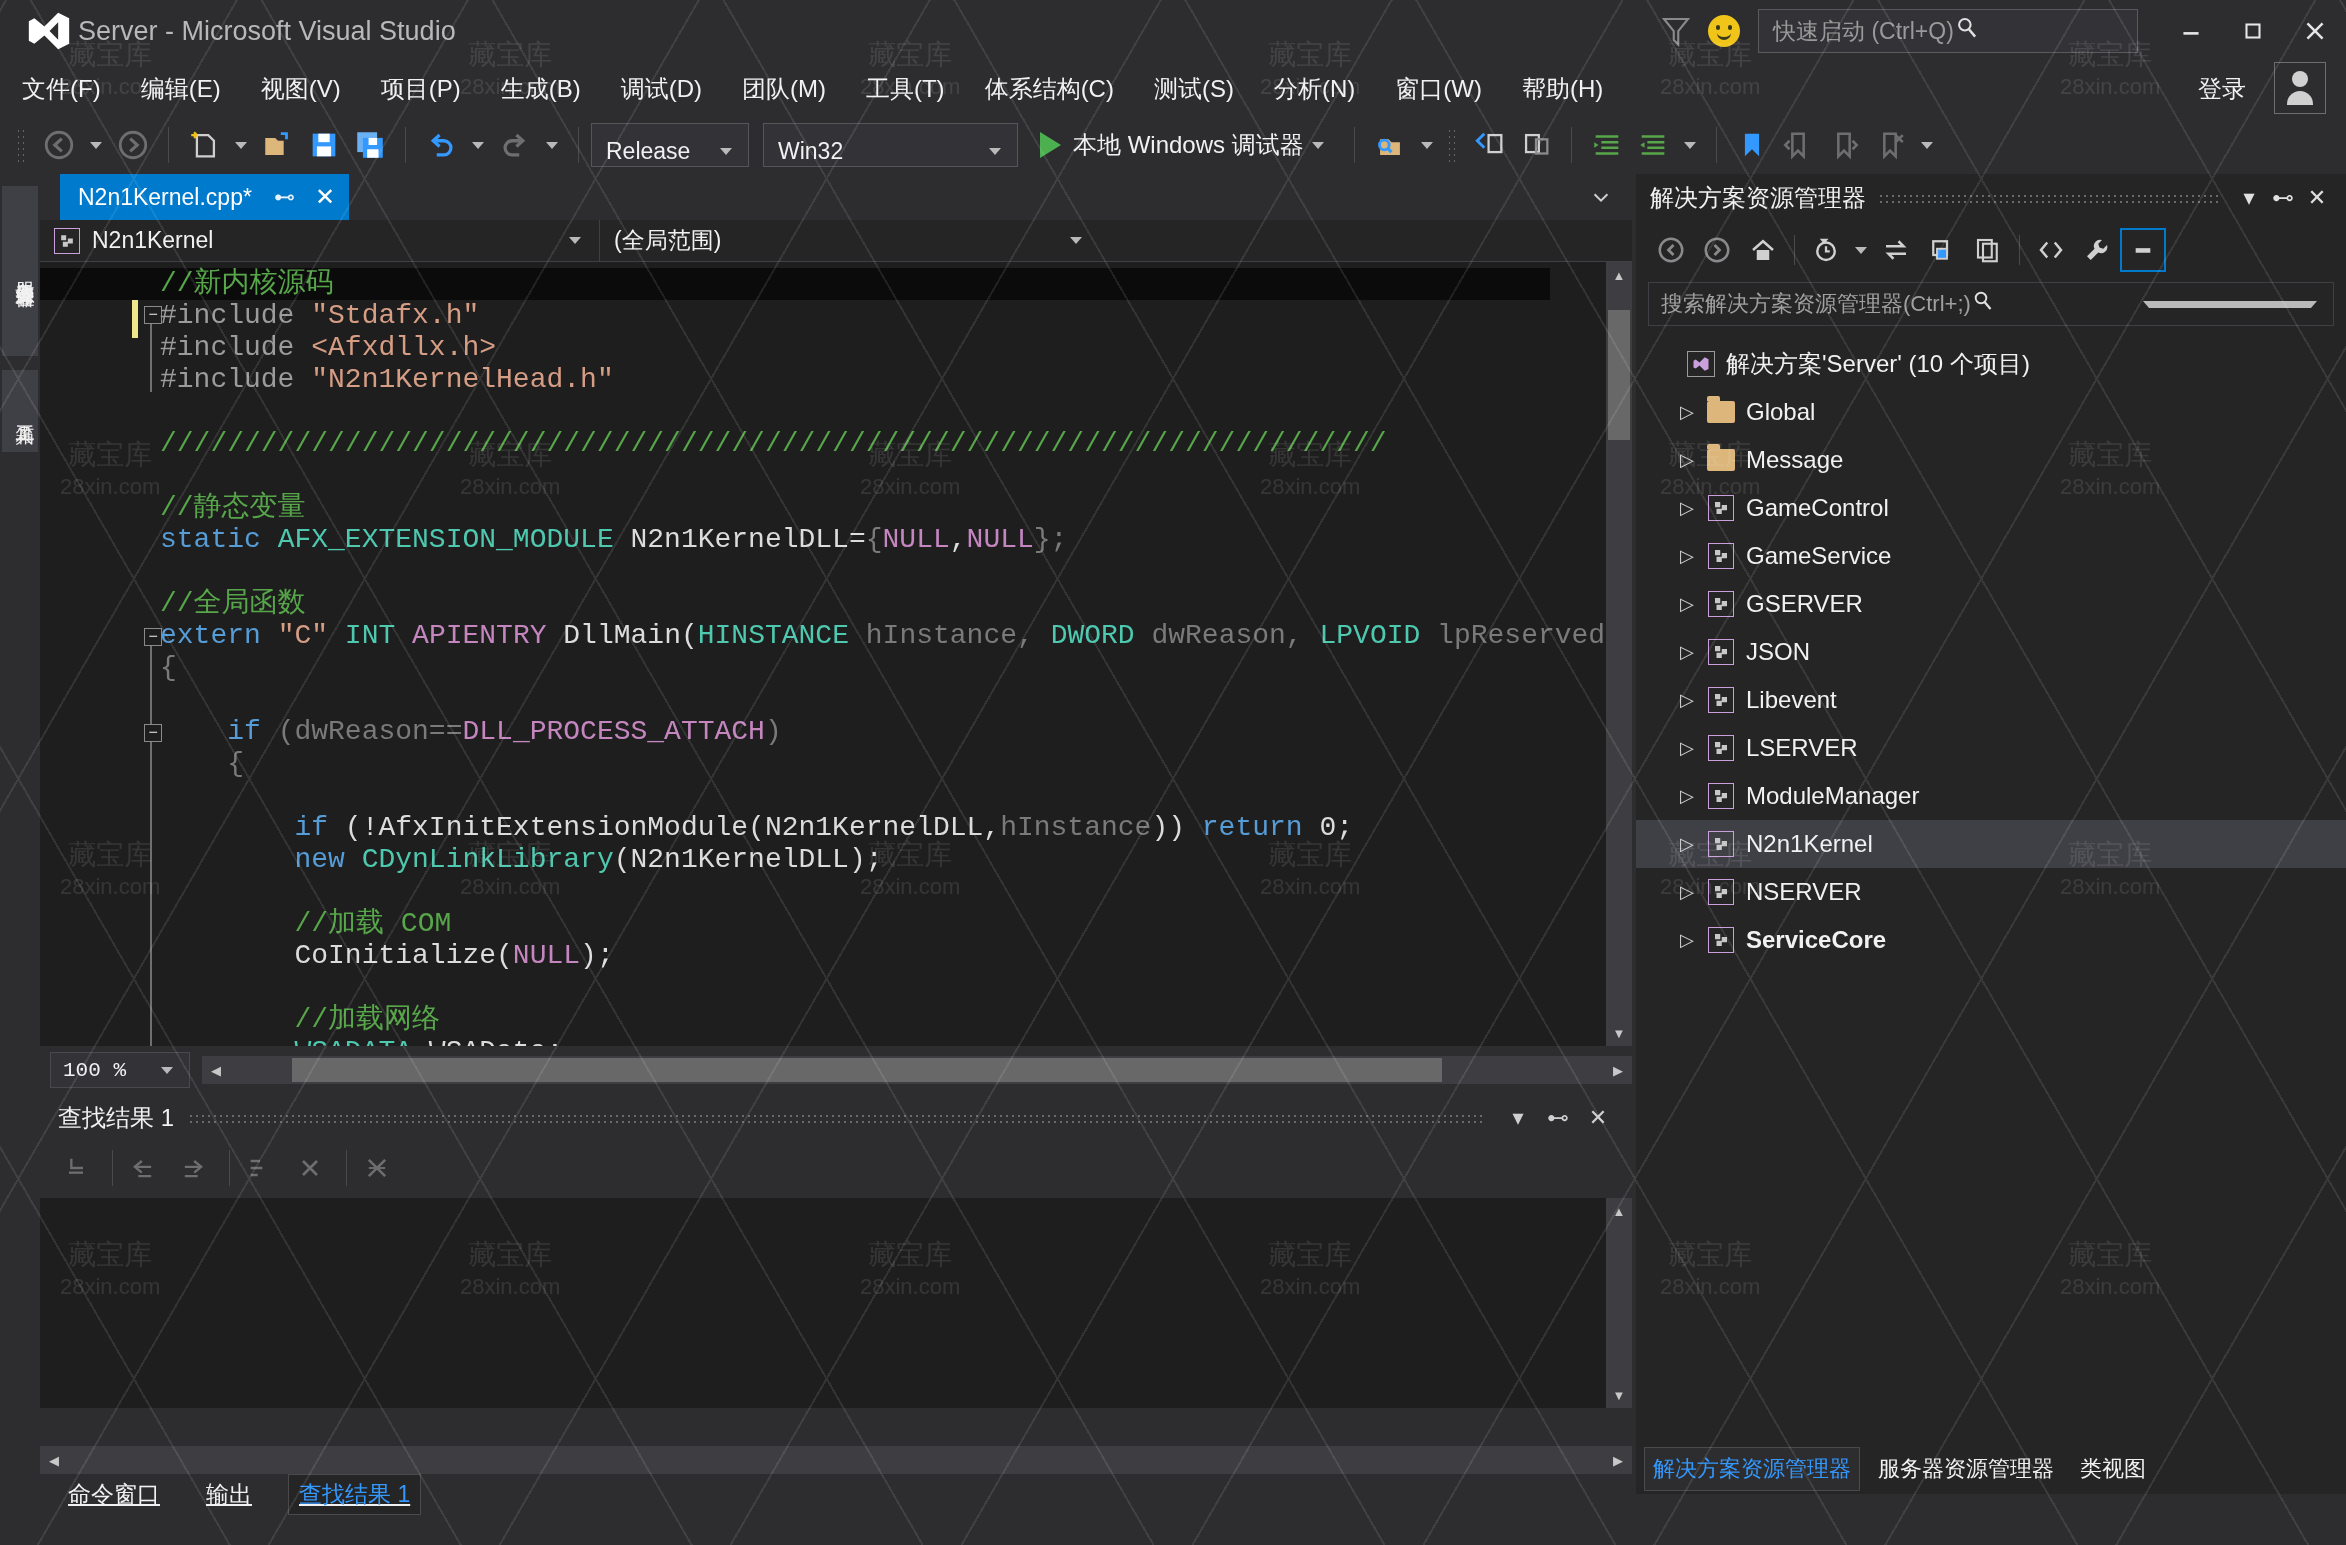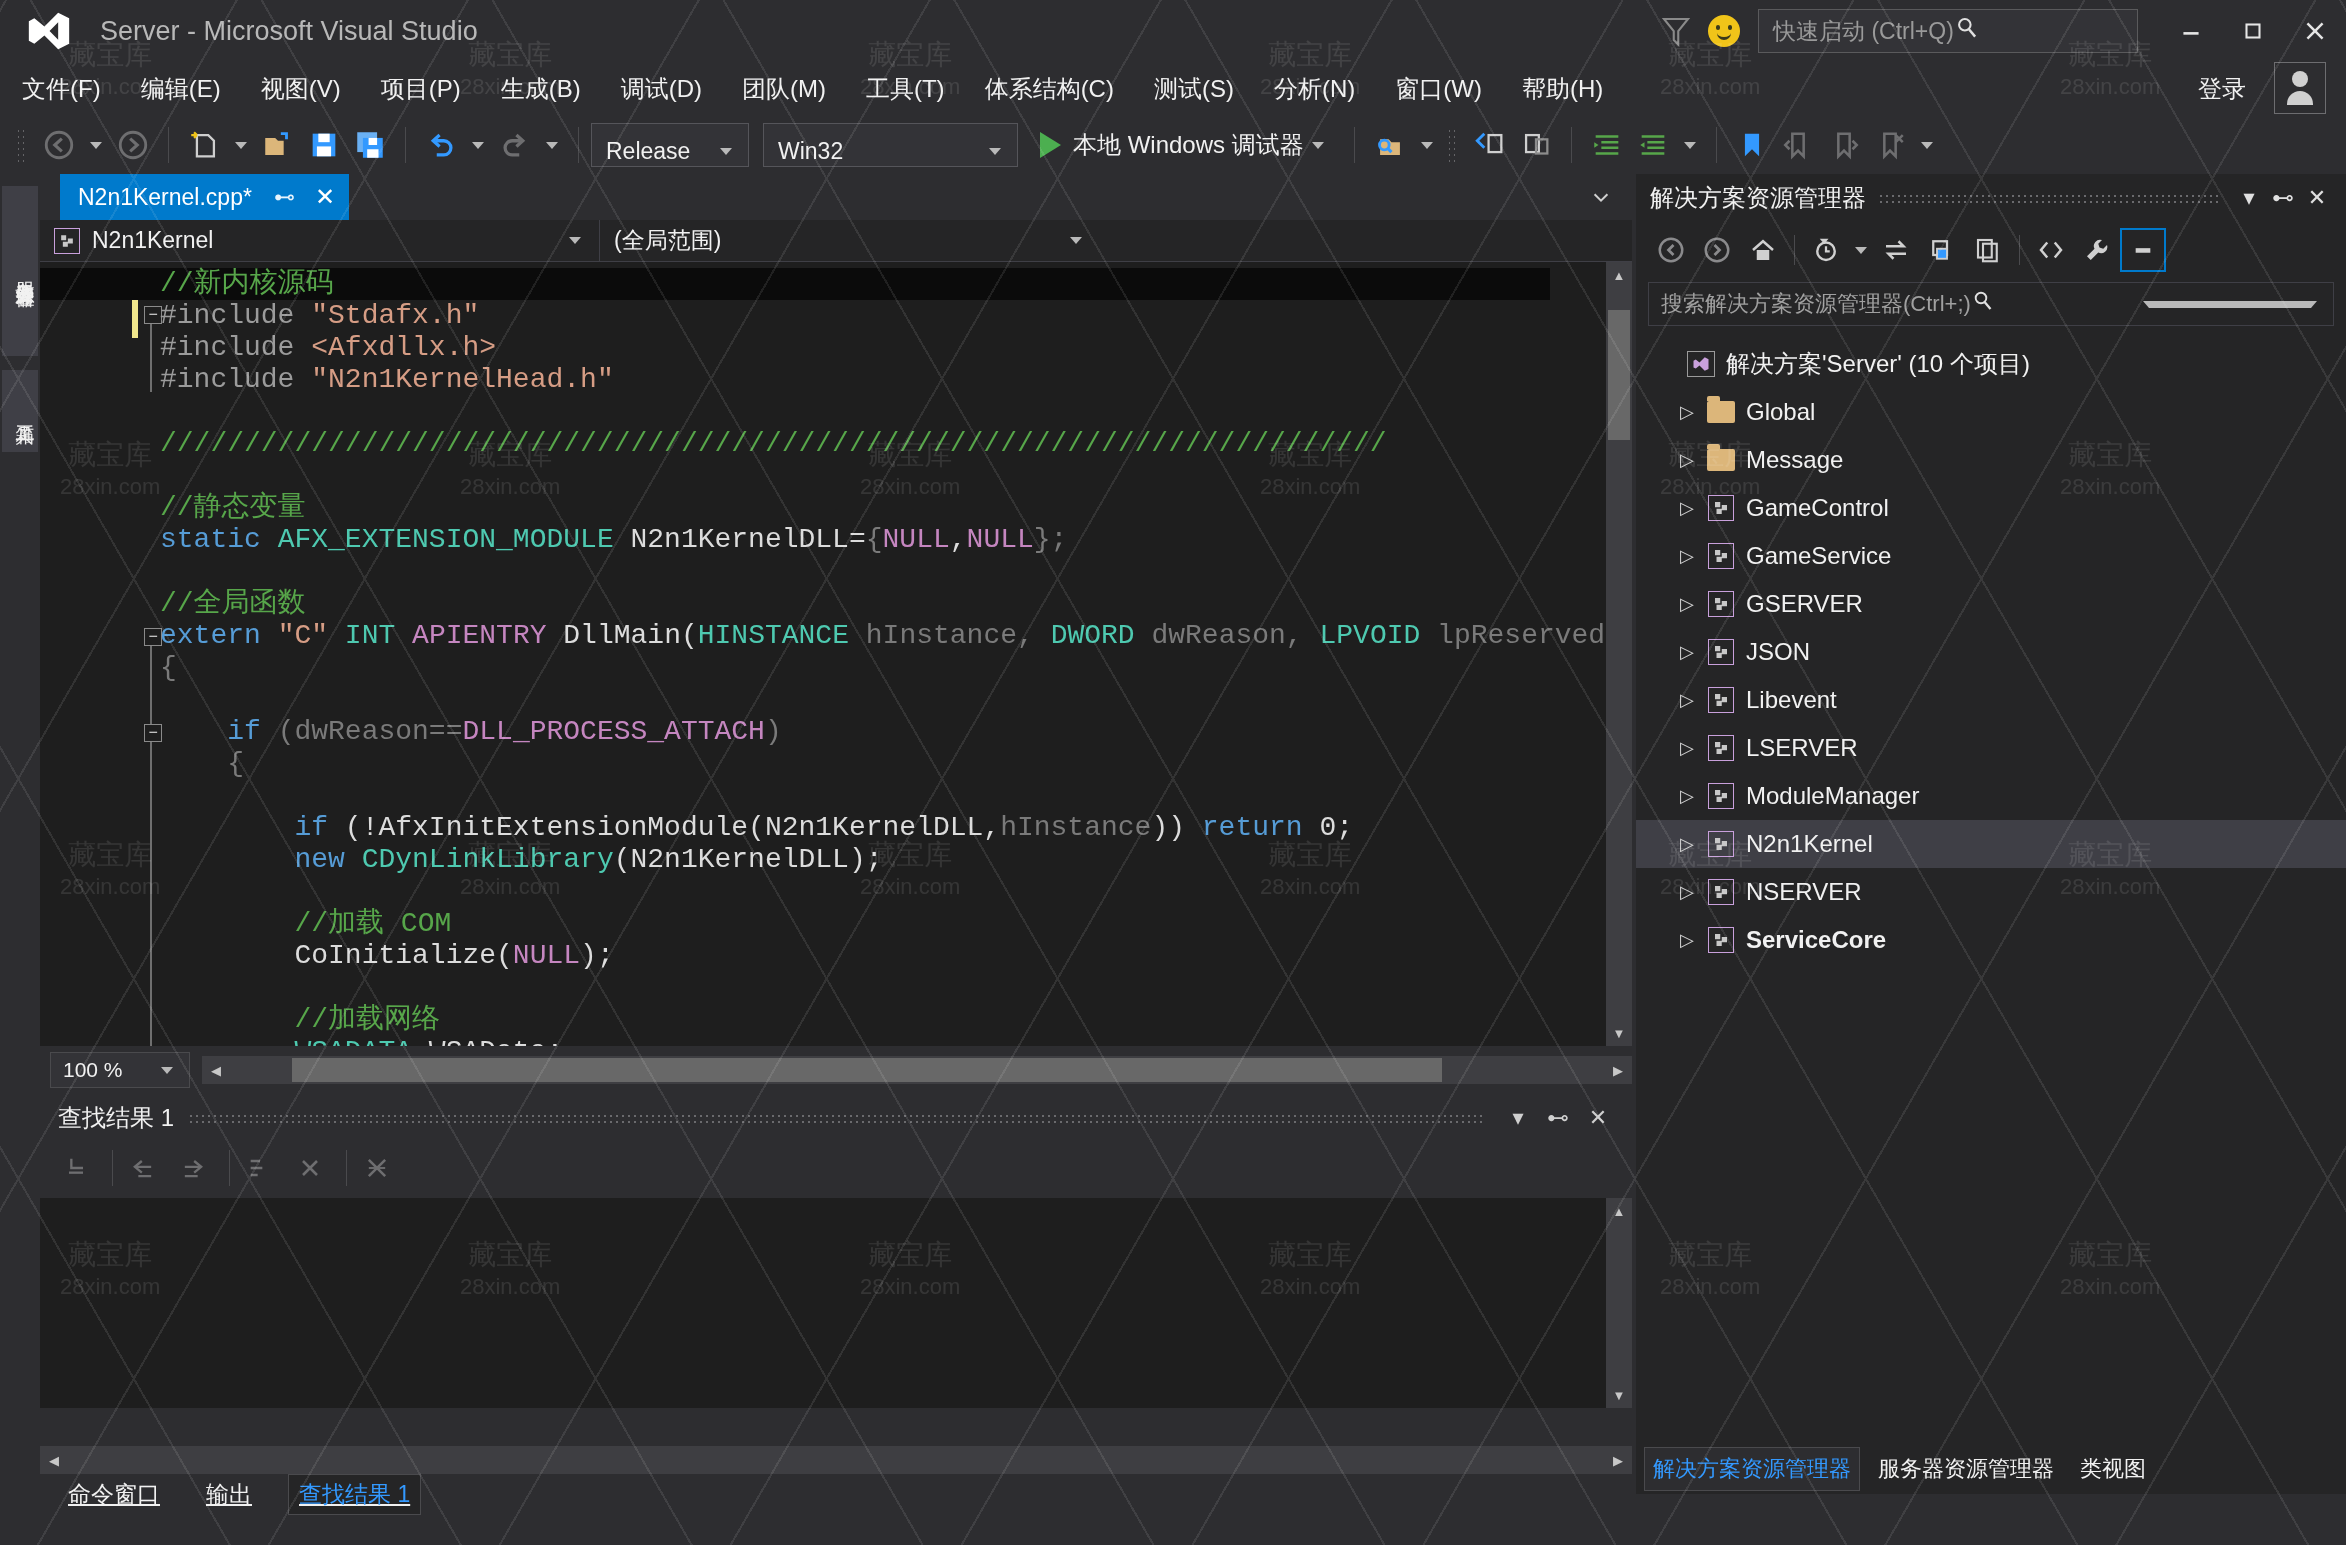--- a/index.html
+++ b/index.html
@@ -12,21 +12,21 @@
   }
   #app { position: relative; width: 2346px; height: 1545px; }
 
   
   .titlebar {
     position: absolute; left: 0; top: 0; width: 2346px; height: 62px;
     background: #2d2d30; display: flex; align-items: center;
   }
   .vs-logo { width: 58px; height: 46px; margin-left: 20px; display:flex; align-items:center; justify-content:center;}
   .title-text {
-    font-size: 27px; color: #b8b8b8; margin-left: 22px; white-space: nowrap;
+    font-size: 27px; color: #b8b8b8; white-space: nowrap;
   }
   .tb-right { position:absolute; right:0; top:0; height:62px; display:flex; align-items:center; }
   .feedback-icon { width:36px;height:36px;margin-right:14px;}
   .smiley { width:32px;height:32px;border-radius:50%;background:#f0c419;position:relative;margin-right:18px;}
   .smiley:before{content:"";position:absolute;left:8px;top:10px;width:4px;height:5px;background:#3a3a1a;border-radius:2px;}
   .smiley:after{content:"";position:absolute;right:8px;top:10px;width:4px;height:5px;background:#3a3a1a;border-radius:2px;}
   .smiley i{position:absolute;left:9px;top:18px;width:14px;height:7px;border-bottom:3px solid #3a3a1a;border-radius:0 0 10px 10px;}
   .quicklaunch {
     width: 380px; height: 44px; border: 1px solid #5a5a5c; background: #333337;
     display: flex; align-items: center; padding: 0 10px 0 14px; margin-right: 22px;
@@ -123,21 +123,21 @@
   .foldbox{position:absolute;width:18px;height:18px;border:1px solid #8a8a8a;background:#1e1e1e;color:#c8c8c8;
     font-size:15px;line-height:15px;text-align:center;font-family:"DejaVu Sans Mono",monospace;}
 
   
   .vscroll{position:absolute;right:0;top:0;width:26px;height:784px;background:#3e3e42;}
   .vscroll .thumb{position:absolute;left:2px;top:48px;width:22px;height:130px;background:#686868;}
   .vs-up,.vs-dn{position:absolute;left:0;width:26px;height:26px;display:flex;align-items:center;justify-content:center;color:#c8c8c8;font-size:13px;}
   .vs-up{top:0;} .vs-dn{bottom:0;}
 
   .hscrollrow{position:absolute;left:40px;top:1046px;width:1592px;height:48px;background:#2d2d30;display:flex;align-items:center;}
-  .zoombox{width:140px;height:36px;border:1px solid #4a4a4d;background:#333337;display:flex;align-items:center;padding:0 8px 0 12px;margin-left:10px;}
+  .zoombox{width:140px;height:36px;border:1px solid #4a4a4d;background:#333337;display:flex;align-items:center;padding:0 8px 0 12px;margin-left:10px;font-family:Liberation Mono, monospace;}
   .zoombox span{font-size:21px;color:#f1f1f1;}
   .hscroll{position:relative;flex:1;height:28px;background:#3e3e42;margin:0 0 0 12px;}
   .hscroll .thumb{position:absolute;left:90px;top:2px;width:1150px;height:24px;background:#686868;}
   .hs-l,.hs-r{position:absolute;top:0;width:28px;height:28px;display:flex;align-items:center;justify-content:center;color:#c8c8c8;font-size:13px;}
   .hs-l{left:0;} .hs-r{right:0;}
 
   
   .findpanel{position:absolute;left:40px;top:1094px;width:1592px;height:350px;background:#2d2d30;}
   .fp-head{position:relative;height:48px;display:flex;align-items:center;}
   .fp-title{font-size:24px;color:#f1f1f1;margin-left:18px;white-space:nowrap;}

